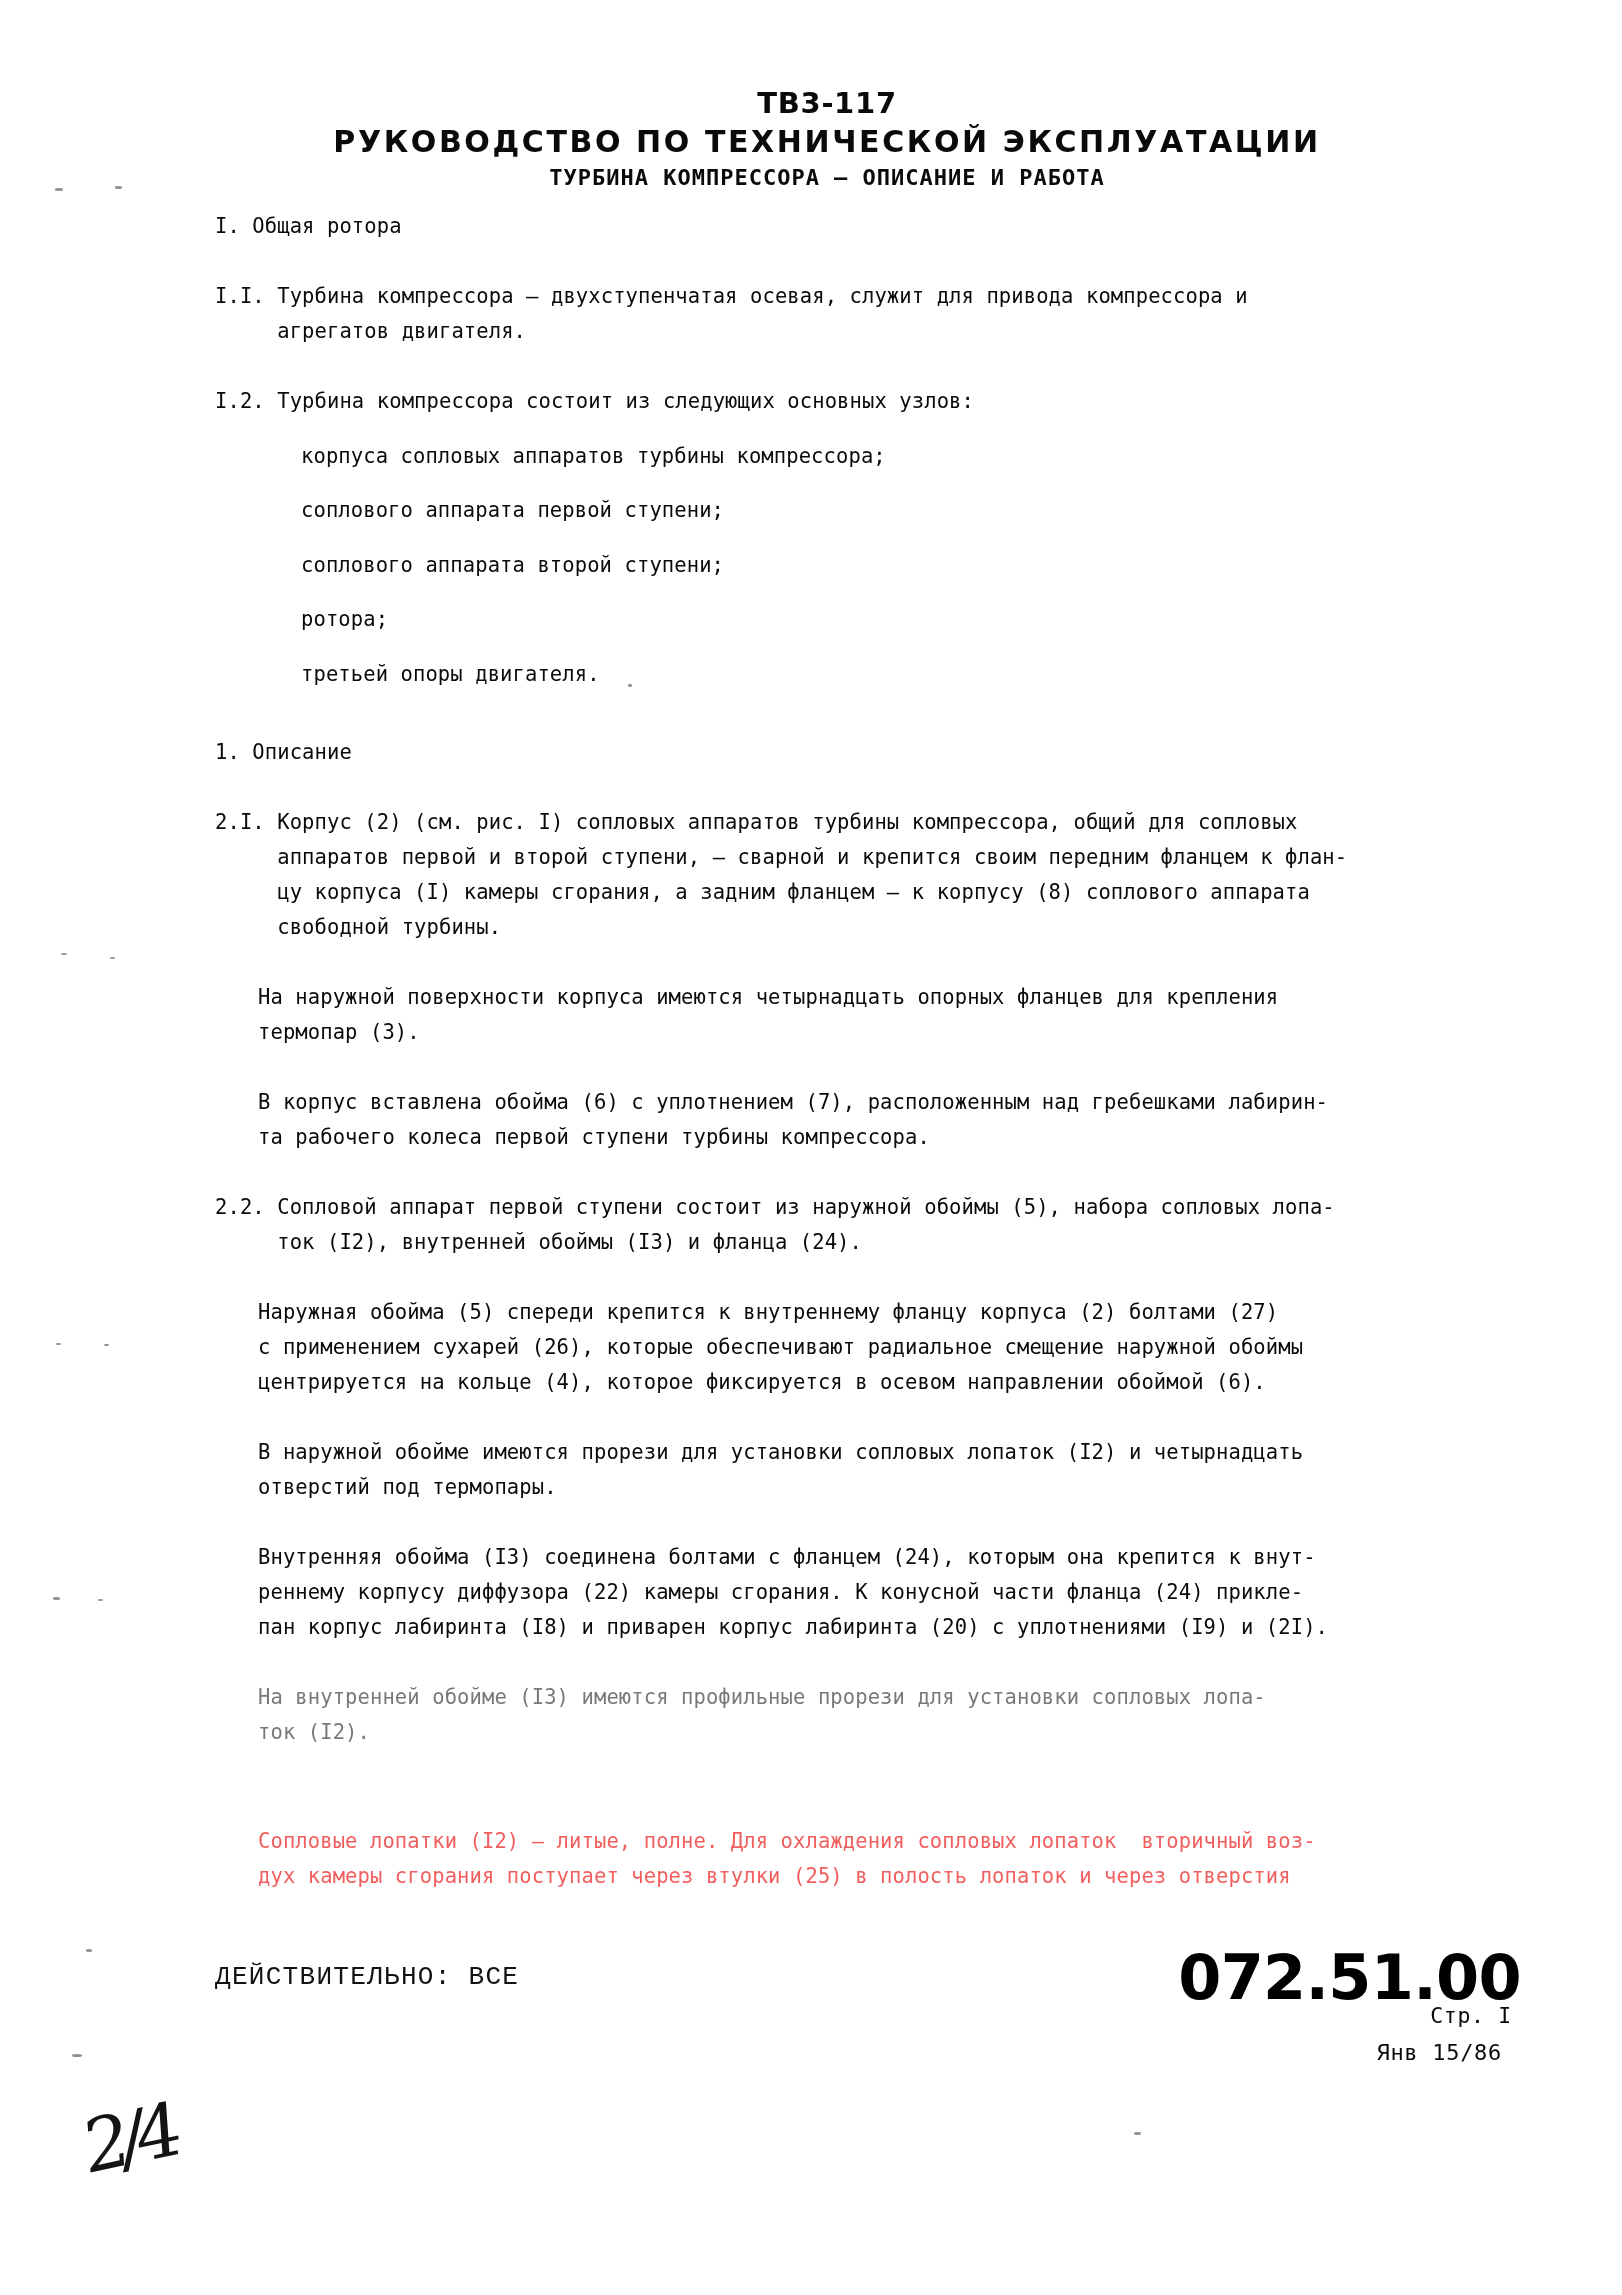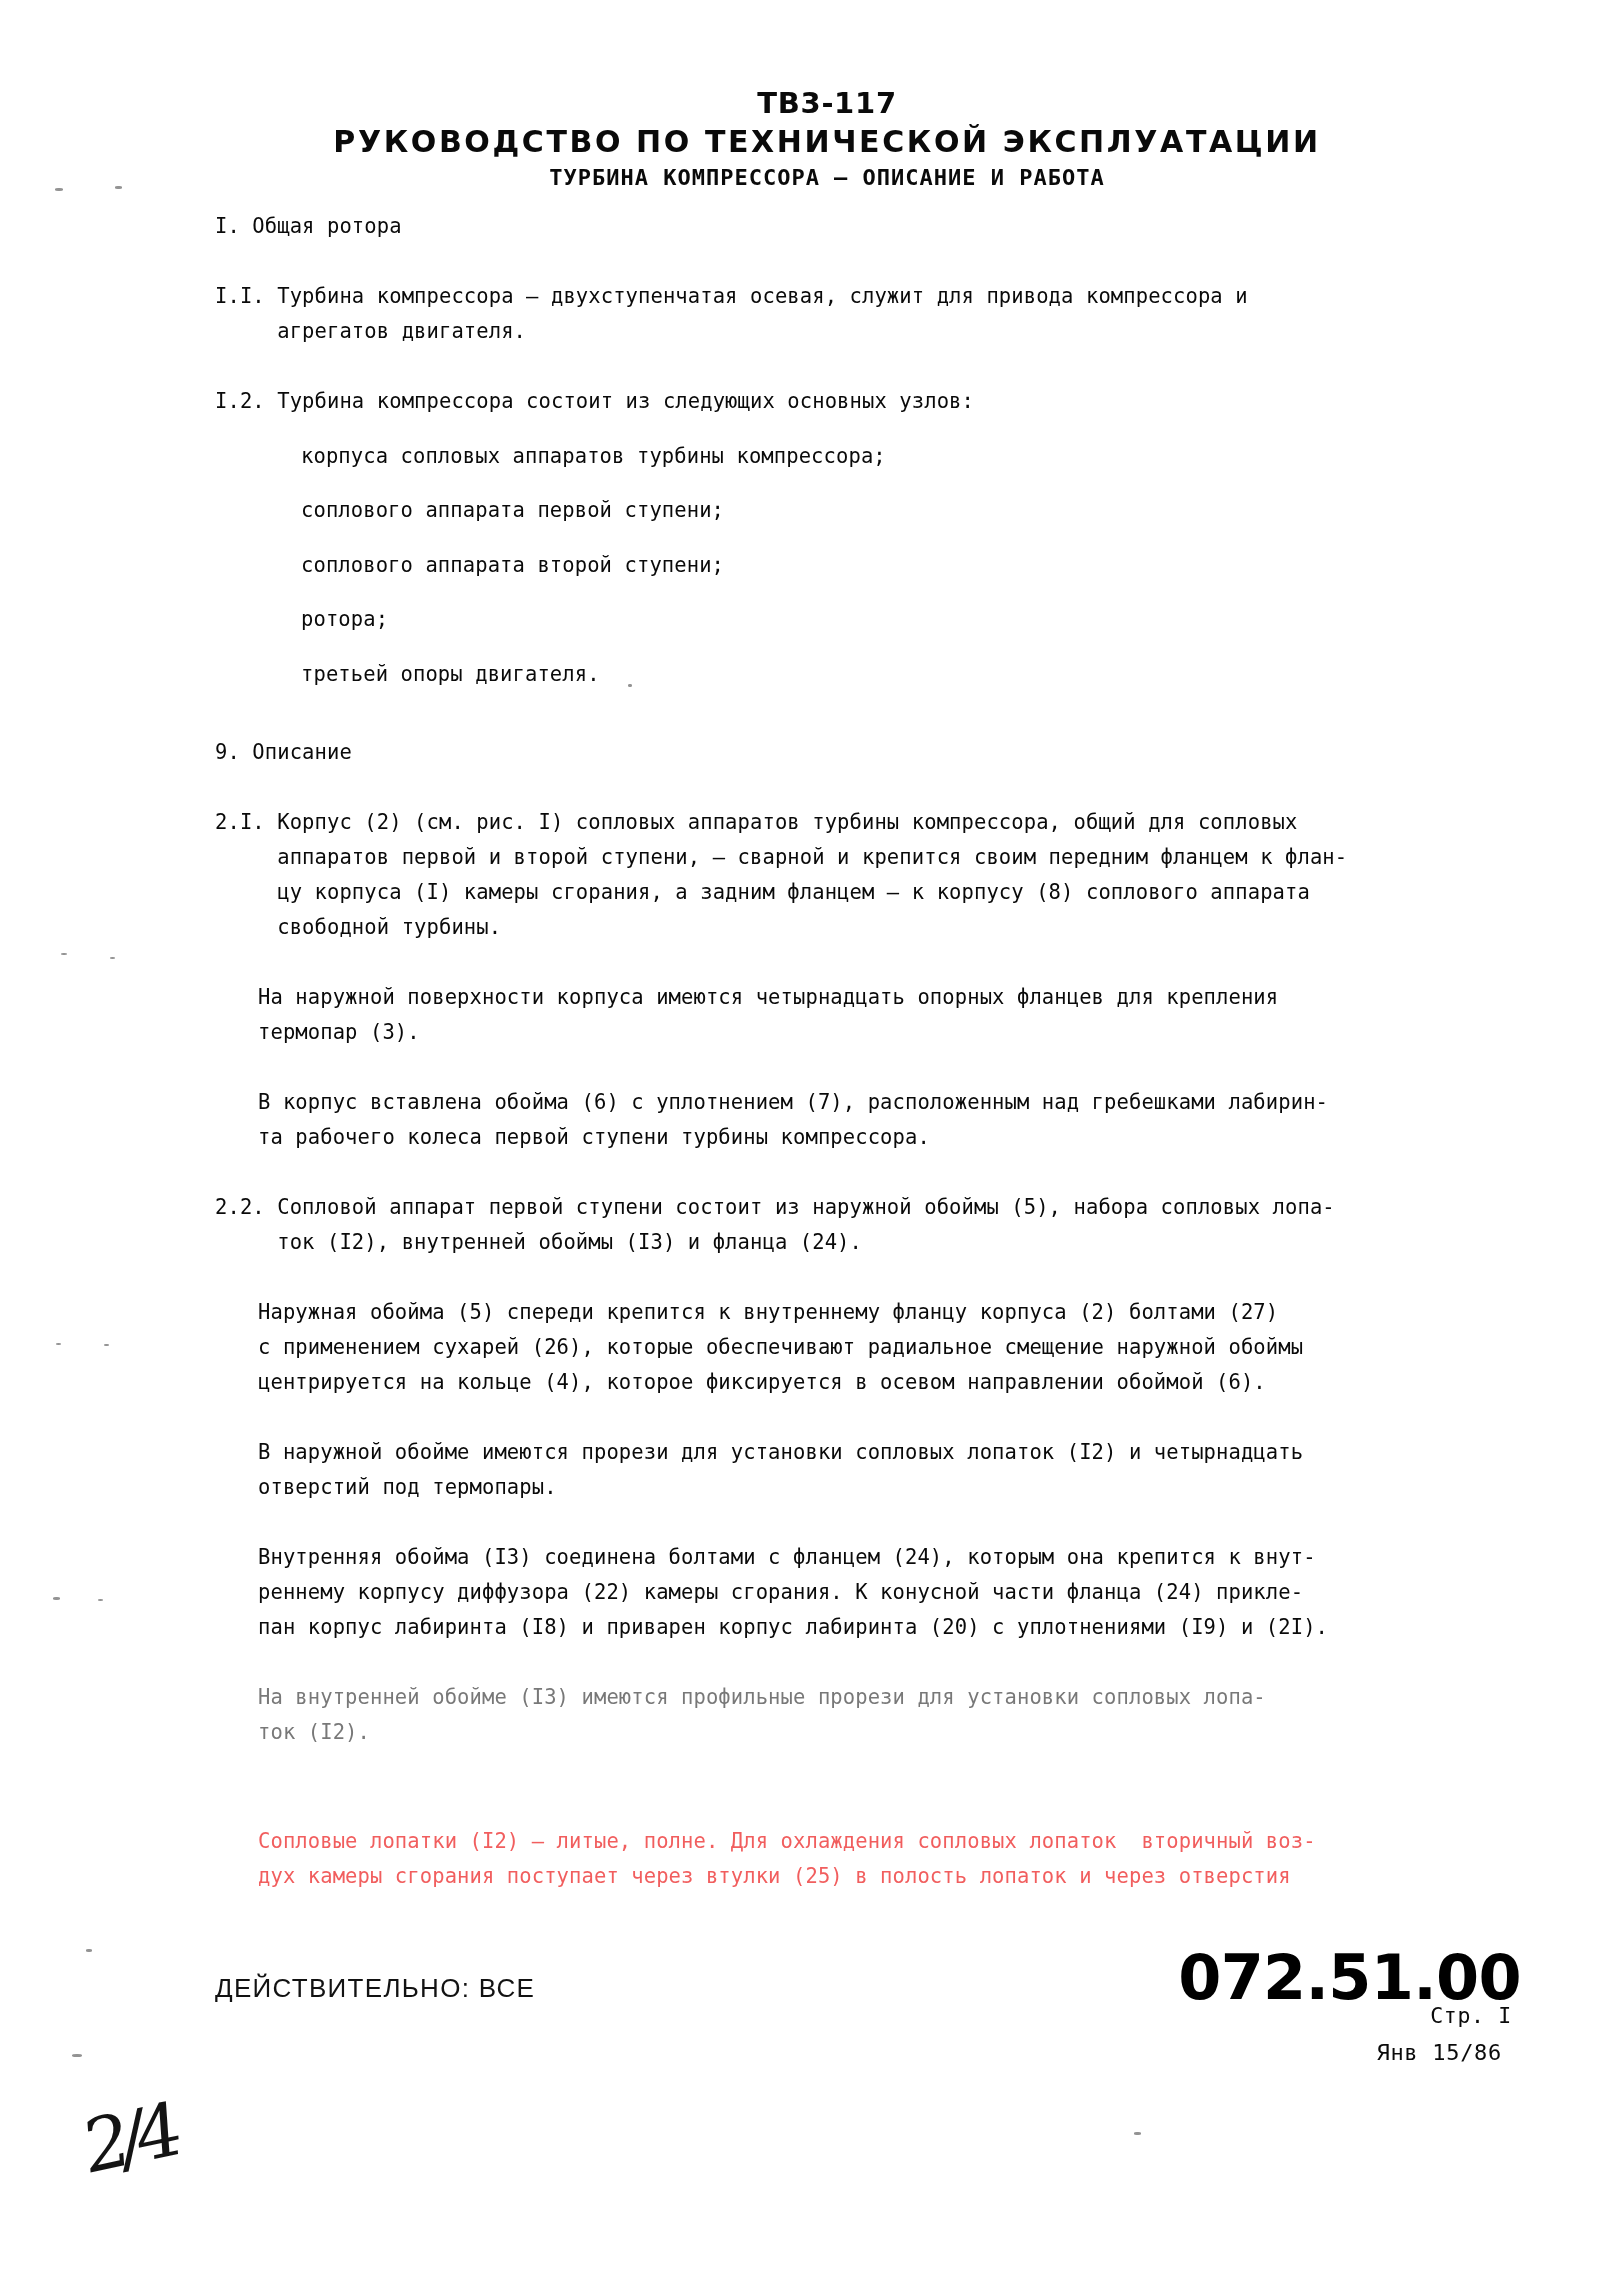--- a/index.html
+++ b/index.html
@@ -88,22 +88,22 @@
   .footer {
     position: absolute;
     left: 0;
     top: 1926px;
     width: 1622px;
     height: 274px;
   }
   .footer-left {
     position: absolute;
     left: 215px;
-    top: 47px;
-    font-family: Liberation Sans, sans-serif;
+    top: 36px;
+    font-family: Liberation Mono, monospace;
     font-size: 26px;
     letter-spacing: 1.3px;
     color: #121212;
   }
   .footer-code {
     position: absolute;
     right: 101px;
     top: 15px;
     font-family: "DejaVu Sans", "Liberation Sans", sans-serif;
     font-weight: bold;
@@ -177,21 +177,21 @@
       <div class="gap-sm"></div>
       <div class="line ind-2">соплового аппарата второй ступени;</div>
       <div class="gap-sm"></div>
       <div class="line ind-2">ротора;</div>
       <div class="gap-sm"></div>
       <div class="line ind-2">третьей опоры двигателя.</div>
     </div>
 
     <div class="gap-lg"></div>
 
-    <div class="sec-head ind-0">9. Описание</div>
+    <div class="sec-head ind-0">1. Описание</div>
     <div class="gap-md"></div>
 
     <div class="blk">
       <div class="line ind-0">2.I. Корпус (2) (см. рис. I) сопловых аппаратов турбины компрессора, общий для сопловых</div>
       <div class="line ind-0">     аппаратов первой и второй ступени, – сварной и крепится своим передним фланцем к флан-</div>
       <div class="line ind-0">     цу корпуса (I) камеры сгорания, а задним фланцем – к корпусу (8) соплового аппарата</div>
       <div class="line ind-0">     свободной турбины.</div>
     </div>
     <div class="gap-md"></div>
 

